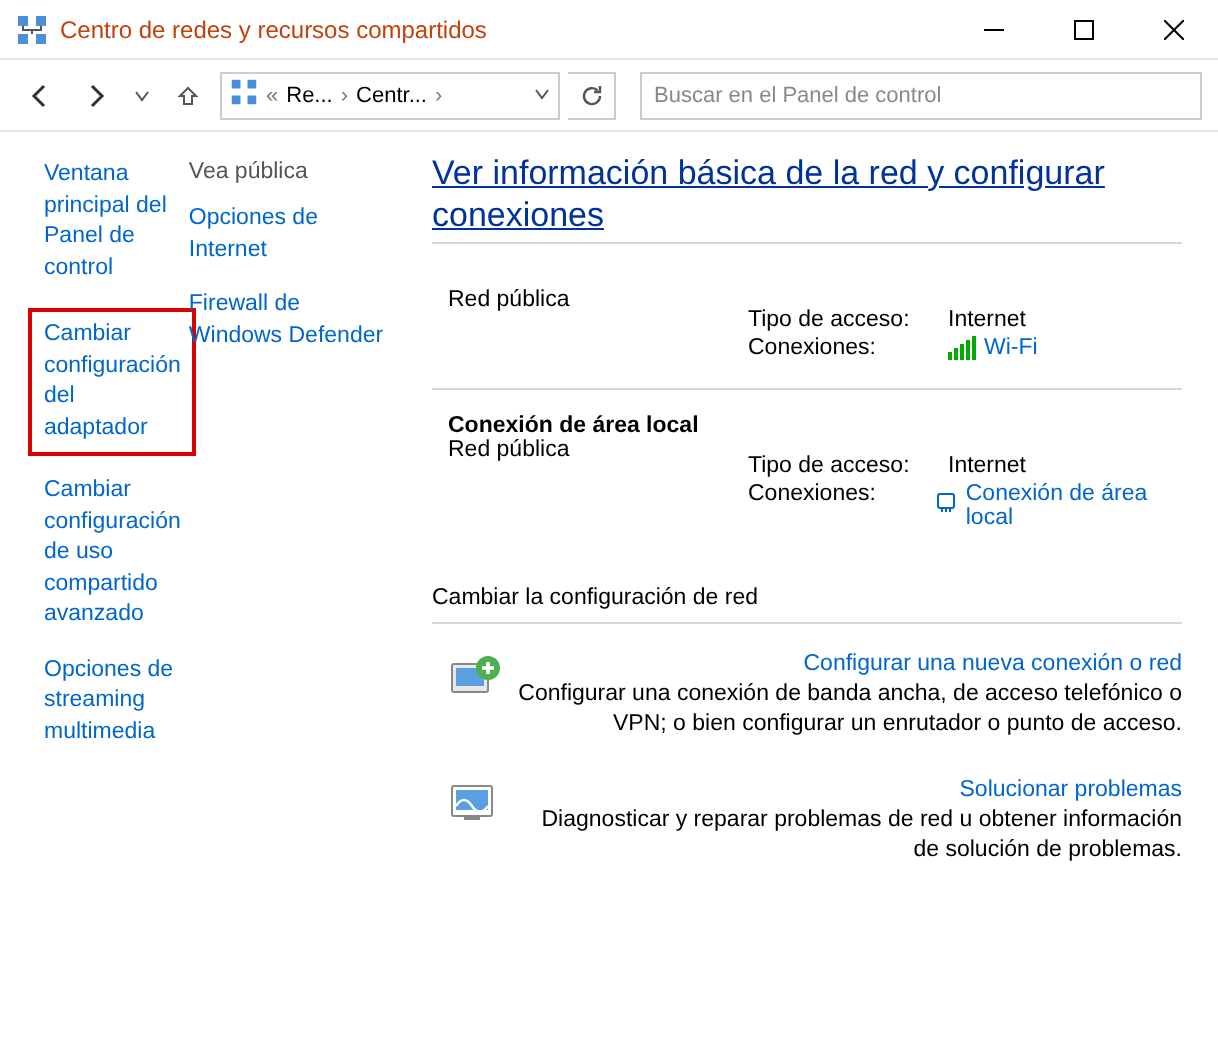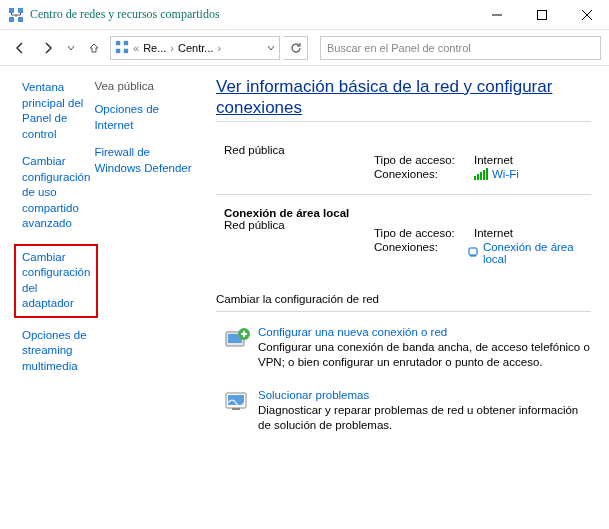--- a/index.html
+++ b/index.html
@@ -1,20 +1,20 @@
 <!DOCTYPE html>
 <html><head>
   <meta charset="utf-8">
   <style>
     * { box-sizing: border-box; margin: 0; padding: 0; font-family: 'Segoe UI', Tahoma, sans-serif; }
     body { width: 609px; height: 529px; background: #fff; color: #000; font-size: 11px; overflow: hidden; }
 
     .titlebar { height: 30px; display: flex; align-items: center; padding: 0 0 0 8px; border-bottom: 1px solid #e5e5e5; }
     .titlebar .app-icon { width: 16px; height: 16px; margin-right: 6px; }
-    .titlebar .title { flex: 1; font-size: 12px; color: #0f766e; font-family: Liberation Serif, serif; }
+    .titlebar .title { flex: 1; font-size: 12px; color: #c2410c; }
     .titlebar .win-btn { width: 45px; height: 30px; display: flex; align-items: center; justify-content: center; font-size: 10px; color: #000; }
 
     .navbar { height: 36px; display: flex; align-items: center; padding: 0 8px; gap: 4px; border-bottom: 1px solid #e5e5e5; }
     .nav-arrow { width: 24px; height: 24px; display: flex; align-items: center; justify-content: center; border-radius: 2px; color: #555; }
     .nav-dropdown { width: 14px; height: 24px; display:flex; align-items:center; justify-content:center; color:#555; }
     .nav-up { width: 24px; height: 24px; display:flex; align-items:center; justify-content:center; color:#555; }
     .address { flex: 0 0 170px; height: 24px; border: 1px solid #ccc; display: flex; align-items: center; padding: 0 4px; gap: 4px; font-size: 11px; }
     .address .crumb { color: #000; }
     .address .sep { color: #777; }
     .nav-refresh { width: 24px; height: 24px; border: 1px solid #ccc; border-left: none; display:flex; align-items:center; justify-content:center; color:#555; }
@@ -39,21 +39,21 @@
     .net-left { flex: 0 0 150px; }
     .net-left .name-strong { font-weight: 600; }
     .net-right { flex: 1; margin-top: 20px; }
     .net-row { display: flex; margin-bottom: 2px; }
     .net-row .lbl { width: 100px; color: #000; }
     .net-row .val { color: #000; }
     .net-row .link { color: #0066cc; cursor: pointer; display: inline-flex; align-items: center; gap: 4px; }
     .vspacer { height: 10px; }
 
     .config-section { margin-top: 14px; }
-    .cfg-item { display: flex; gap: 6px; padding: 6px 0 12px 8px; }
+    .cfg-item { display: flex; gap: 6px; padding: 6px 0 12px 8px; text-align: right; }
     .cfg-icon { width: 28px; height: 26px; flex: 0 0 28px; }
     .cfg-text { flex: 1; font-size: 11.5px; }
     .cfg-text .cfg-link { color: #0066cc; cursor: pointer; margin-bottom: 2px; }
     .cfg-text .cfg-desc { color: #000; line-height: 1.35; }
 
     .wifi-bars { display: inline-flex; align-items: flex-end; gap: 1px; }
     .wifi-bars span { width: 2px; background: #0a0; display: inline-block; }
     .wifi-bars span:nth-child(1){height:4px;}
     .wifi-bars span:nth-child(2){height:6px;}
     .wifi-bars span:nth-child(3){height:8px;}
@@ -140,22 +140,22 @@
   </div>
   <div class="search">
     <input placeholder="Buscar en el Panel de control" style="">
   </div>
 </div>
 
 <div class="body-area">
   <div class="sidebar">
     <div class="top-links">
       <div class="side-link">Ventana principal del Panel de control</div>
+      <div class="side-link highlighted">Cambiar configuración del adaptador</div>
       <div class="side-link">Cambiar configuración de uso compartido avanzado</div>
-      <div class="side-link highlighted">Cambiar configuración del adaptador</div>
       <div class="side-link">Opciones de streaming multimedia</div>
     </div>
     <div>
       <div class="see-also-label">Vea pública</div>
       <div class="side-link">Opciones de Internet</div>
       <div class="side-link">Firewall de Windows Defender</div>
     </div>
   </div>
 
   <div class="main">

